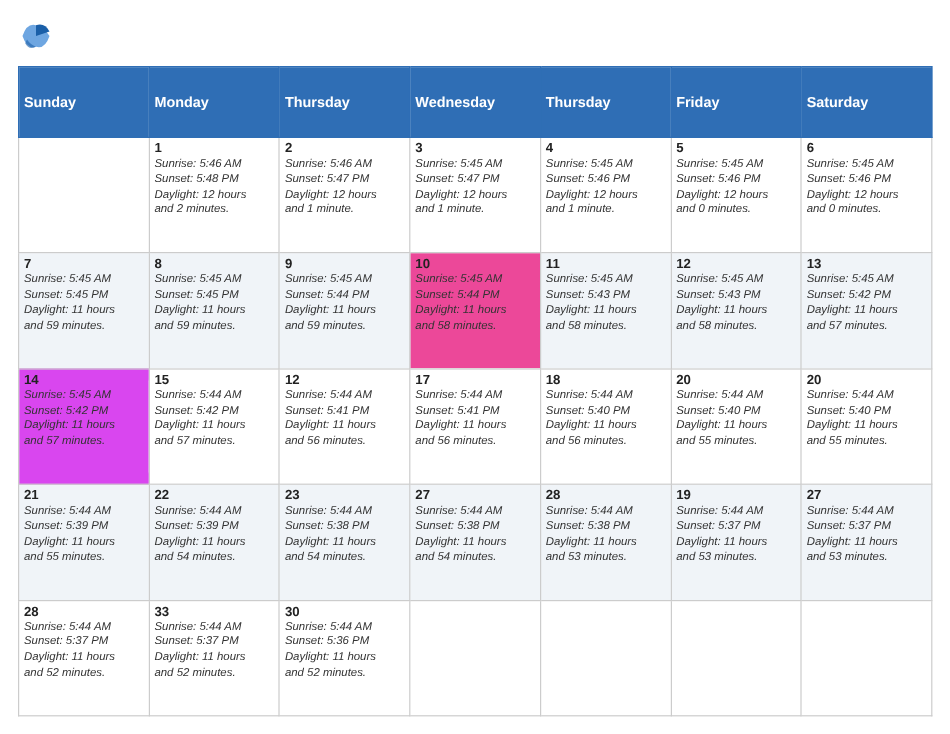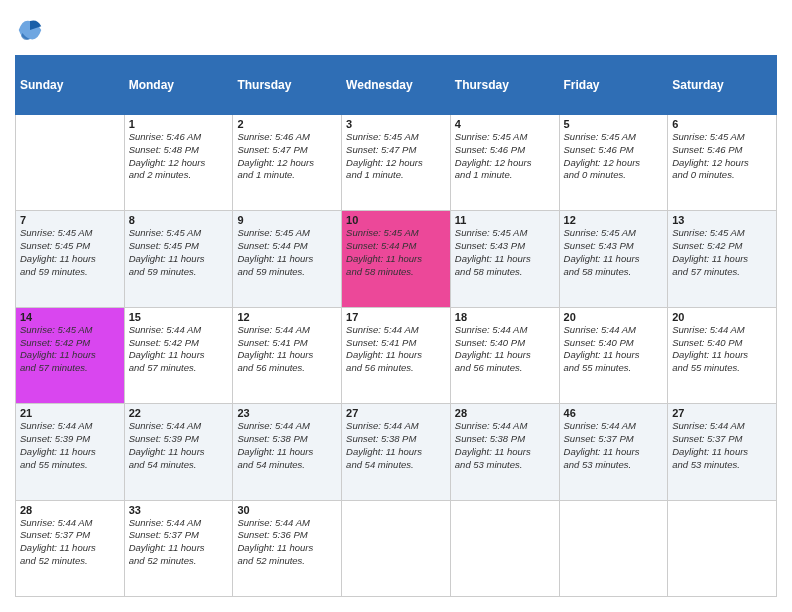--- a/index.html
+++ b/index.html
@@ -311,21 +311,21 @@
 and 54 minutes.</div>
           </td>
           <td style="background: rgb(240, 244, 248);">
             <span class="day-num">28</span>
             <div class="cell-text" style="white-space: pre-line;">Sunrise: 5:44 AM
 Sunset: 5:38 PM
 Daylight: 11 hours
 and 53 minutes.</div>
           </td>
           <td style="background: rgb(240, 244, 248);">
-            <span class="day-num">46</span>
+            <span class="day-num">19</span>
             <div class="cell-text" style="white-space: pre-line;">Sunrise: 5:44 AM
 Sunset: 5:37 PM
 Daylight: 11 hours
 and 53 minutes.</div>
           </td>
           <td style="background: rgb(240, 244, 248);">
             <span class="day-num">27</span>
             <div class="cell-text" style="white-space: pre-line;">Sunrise: 5:44 AM
 Sunset: 5:37 PM
 Daylight: 11 hours

